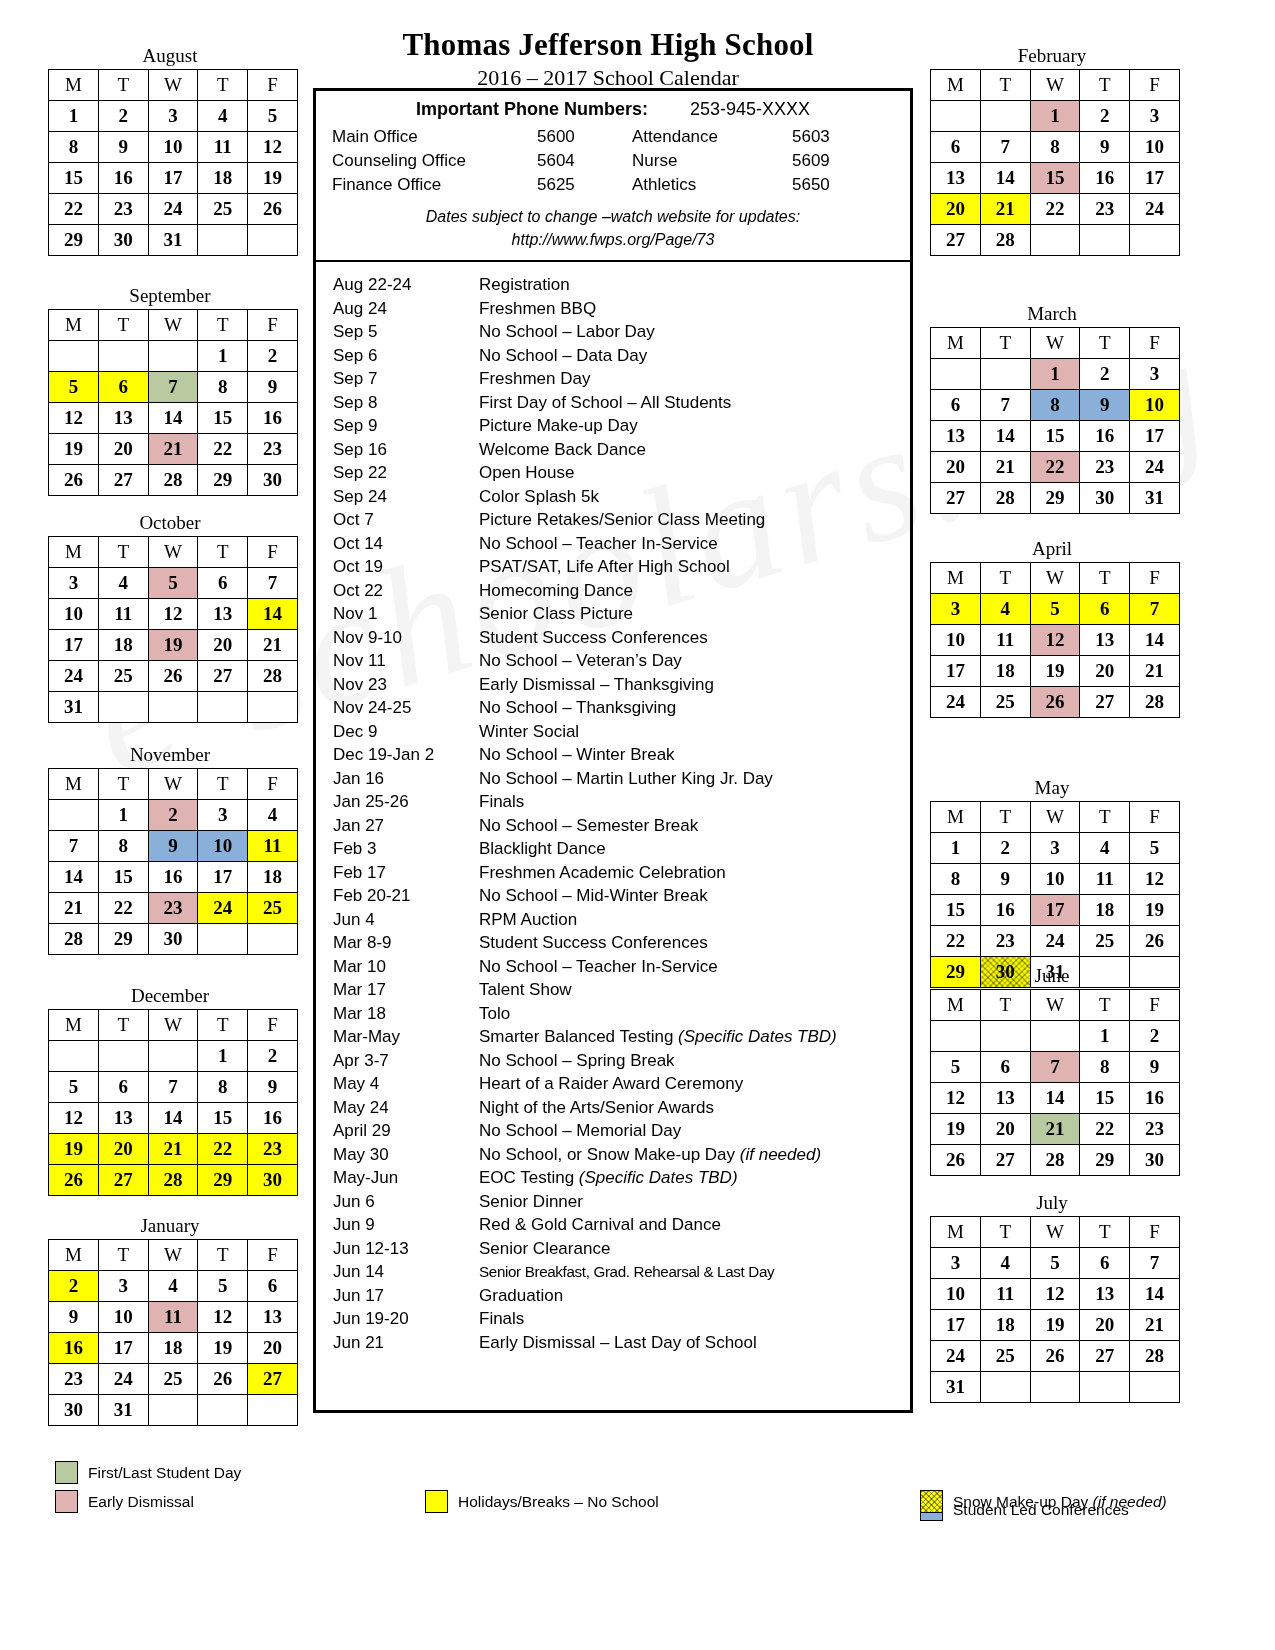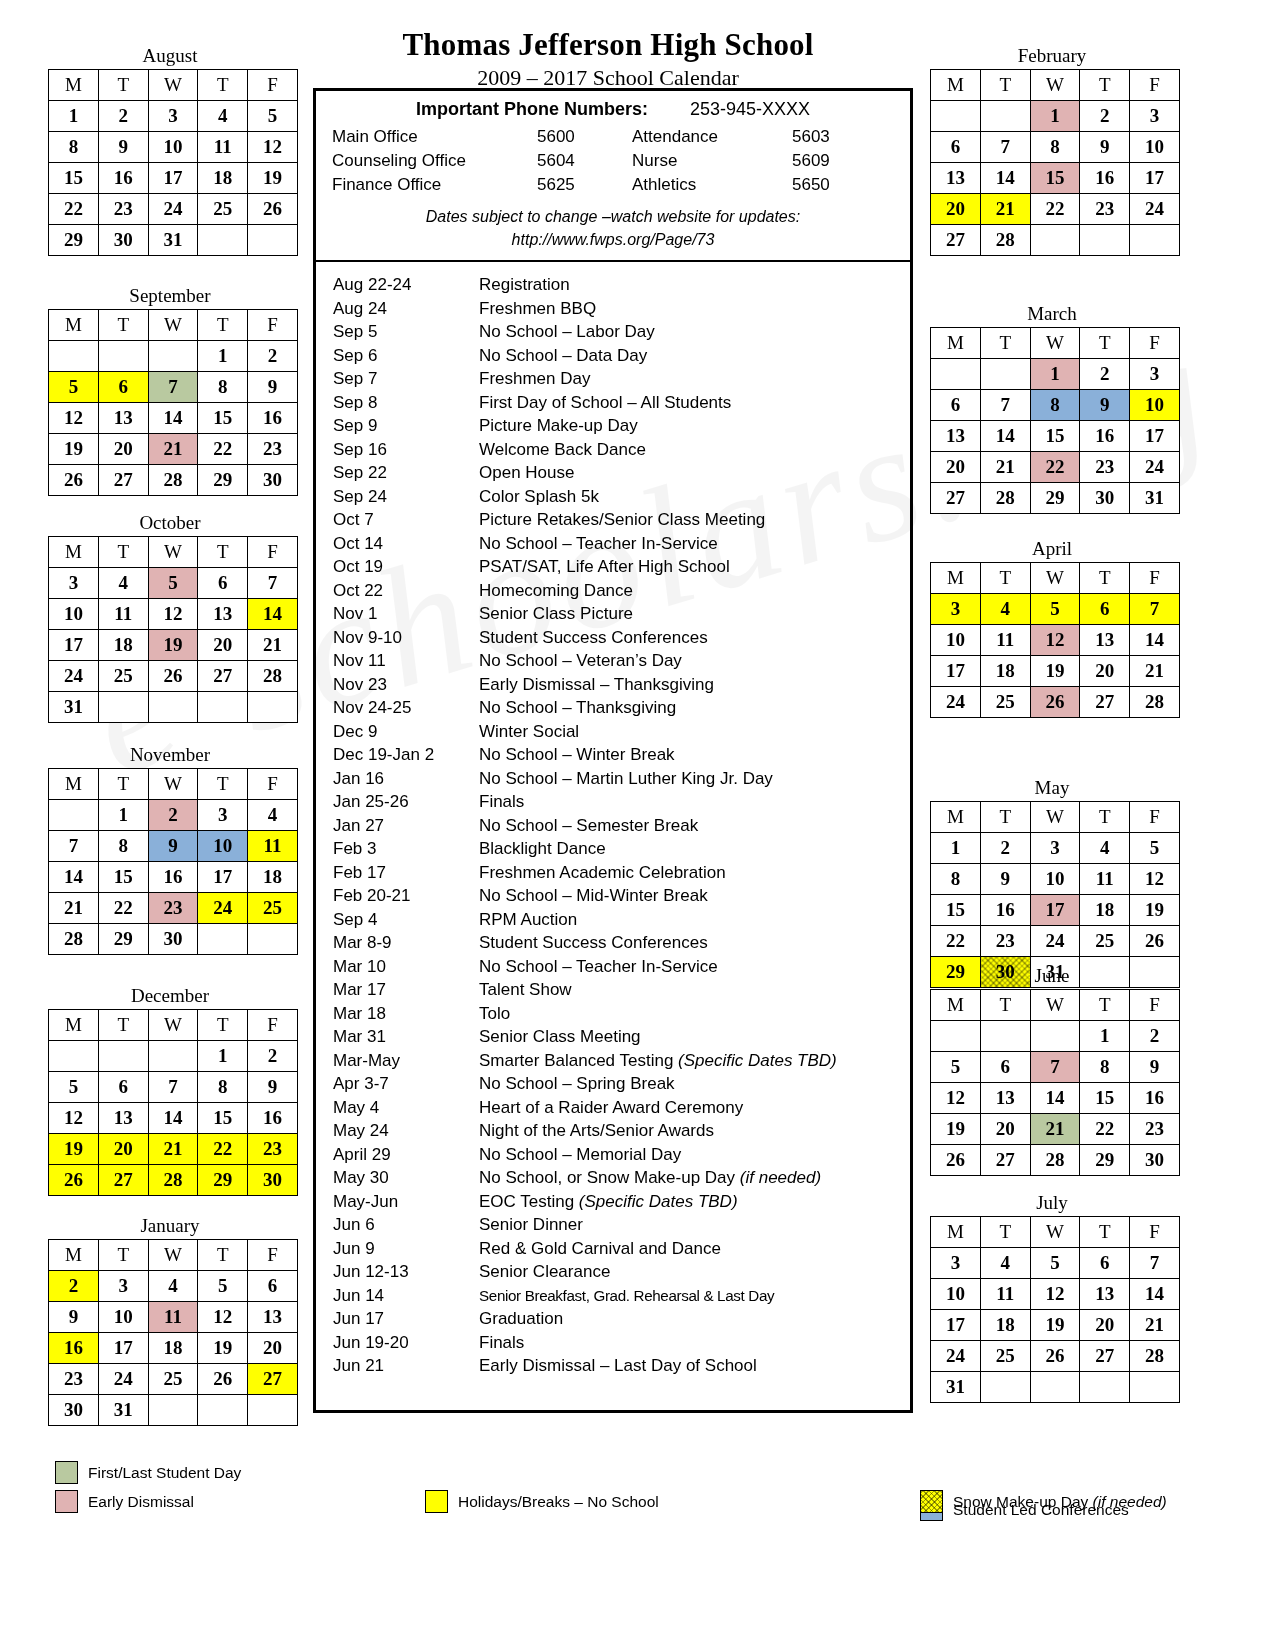--- a/index.html
+++ b/index.html
@@ -183,21 +183,21 @@
   }
   .legend-item .it { font-style: italic; }
 </style>
 </head>
 <body>
 
 <div class="watermark">e-schoolars.org</div>
 
 <div class="header">
   <div class="school-name">Thomas Jefferson High School</div>
-  <div class="cal-year">2009 – 2017 School Calendar</div>
+  <div class="cal-year">2016 – 2017 School Calendar</div>
 </div>
 
 <div class="center-box">
 
   <div class="phone-panel">
     <div class="phone-title-row">
       <span class="lbl">Important Phone Numbers:</span>
       <span>253-945-XXXX</span>
     </div>
     <div class="phone-grid" id="phone-grid">
@@ -323,42 +323,38 @@
       </div>
       <div class="event-row">
         <div class="event-date">Feb 17</div>
         <div class="event-desc">Freshmen Academic Celebration</div>
       </div>
       <div class="event-row">
         <div class="event-date">Feb 20-21</div>
         <div class="event-desc">No School – Mid-Winter Break</div>
       </div>
       <div class="event-row">
-        <div class="event-date">Sep 4</div>
+        <div class="event-date">Jun 4</div>
         <div class="event-desc">RPM Auction</div>
       </div>
       <div class="event-row">
         <div class="event-date">Mar 8-9</div>
         <div class="event-desc">Student Success Conferences</div>
       </div>
       <div class="event-row">
         <div class="event-date">Mar 10</div>
         <div class="event-desc">No School – Teacher In-Service</div>
       </div>
       <div class="event-row">
         <div class="event-date">Mar 17</div>
         <div class="event-desc">Talent Show</div>
       </div>
       <div class="event-row">
         <div class="event-date">Mar 18</div>
         <div class="event-desc">Tolo</div>
-      </div>
-      <div class="event-row">
-        <div class="event-date">Mar 31</div>
-        <div class="event-desc">Senior Class Meeting</div>
       </div>
       <div class="event-row">
         <div class="event-date">Mar-May</div>
         <div class="event-desc">Smarter Balanced Testing <span class="it">(Specific Dates TBD)</span></div>
       </div>
       <div class="event-row">
         <div class="event-date">Apr 3-7</div>
         <div class="event-desc">No School – Spring Break</div>
       </div>
       <div class="event-row">

